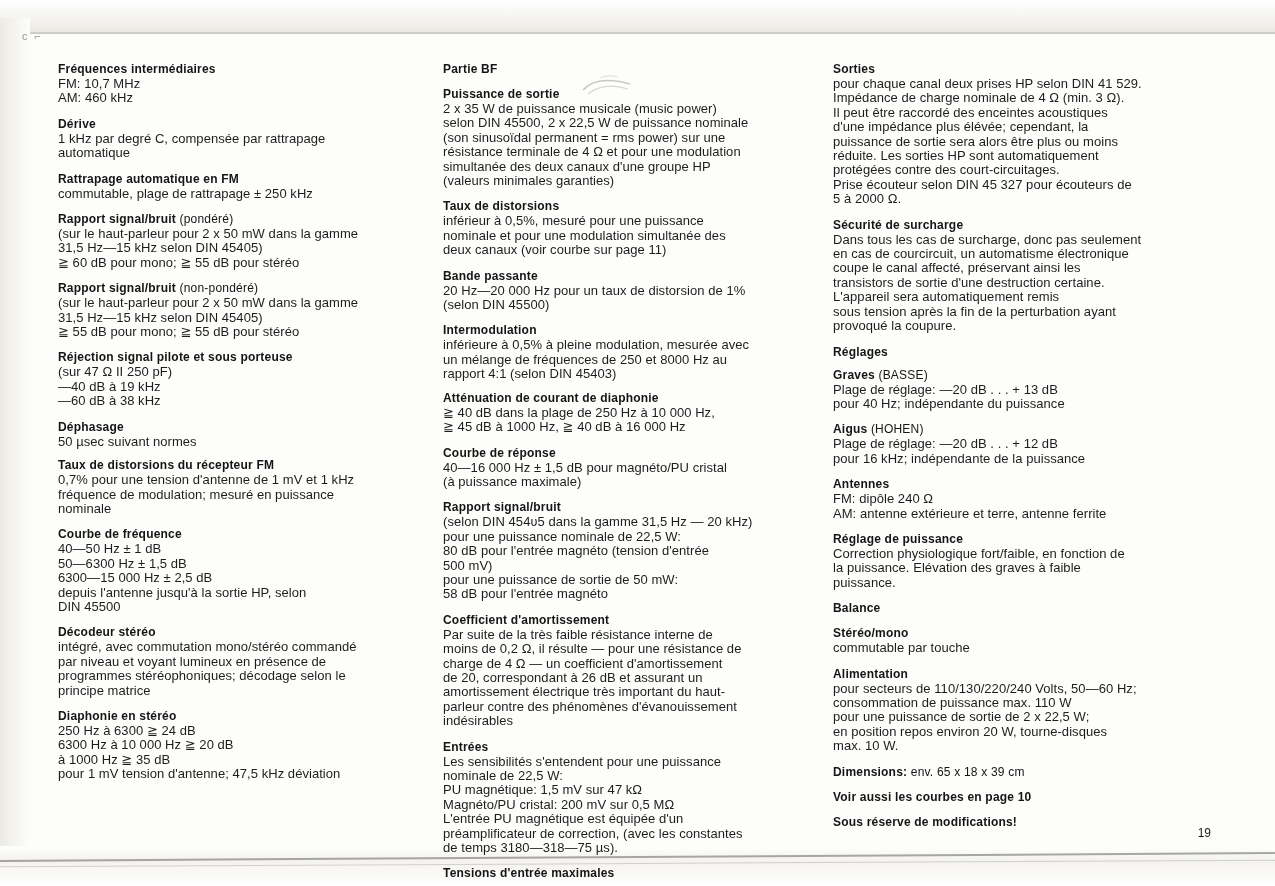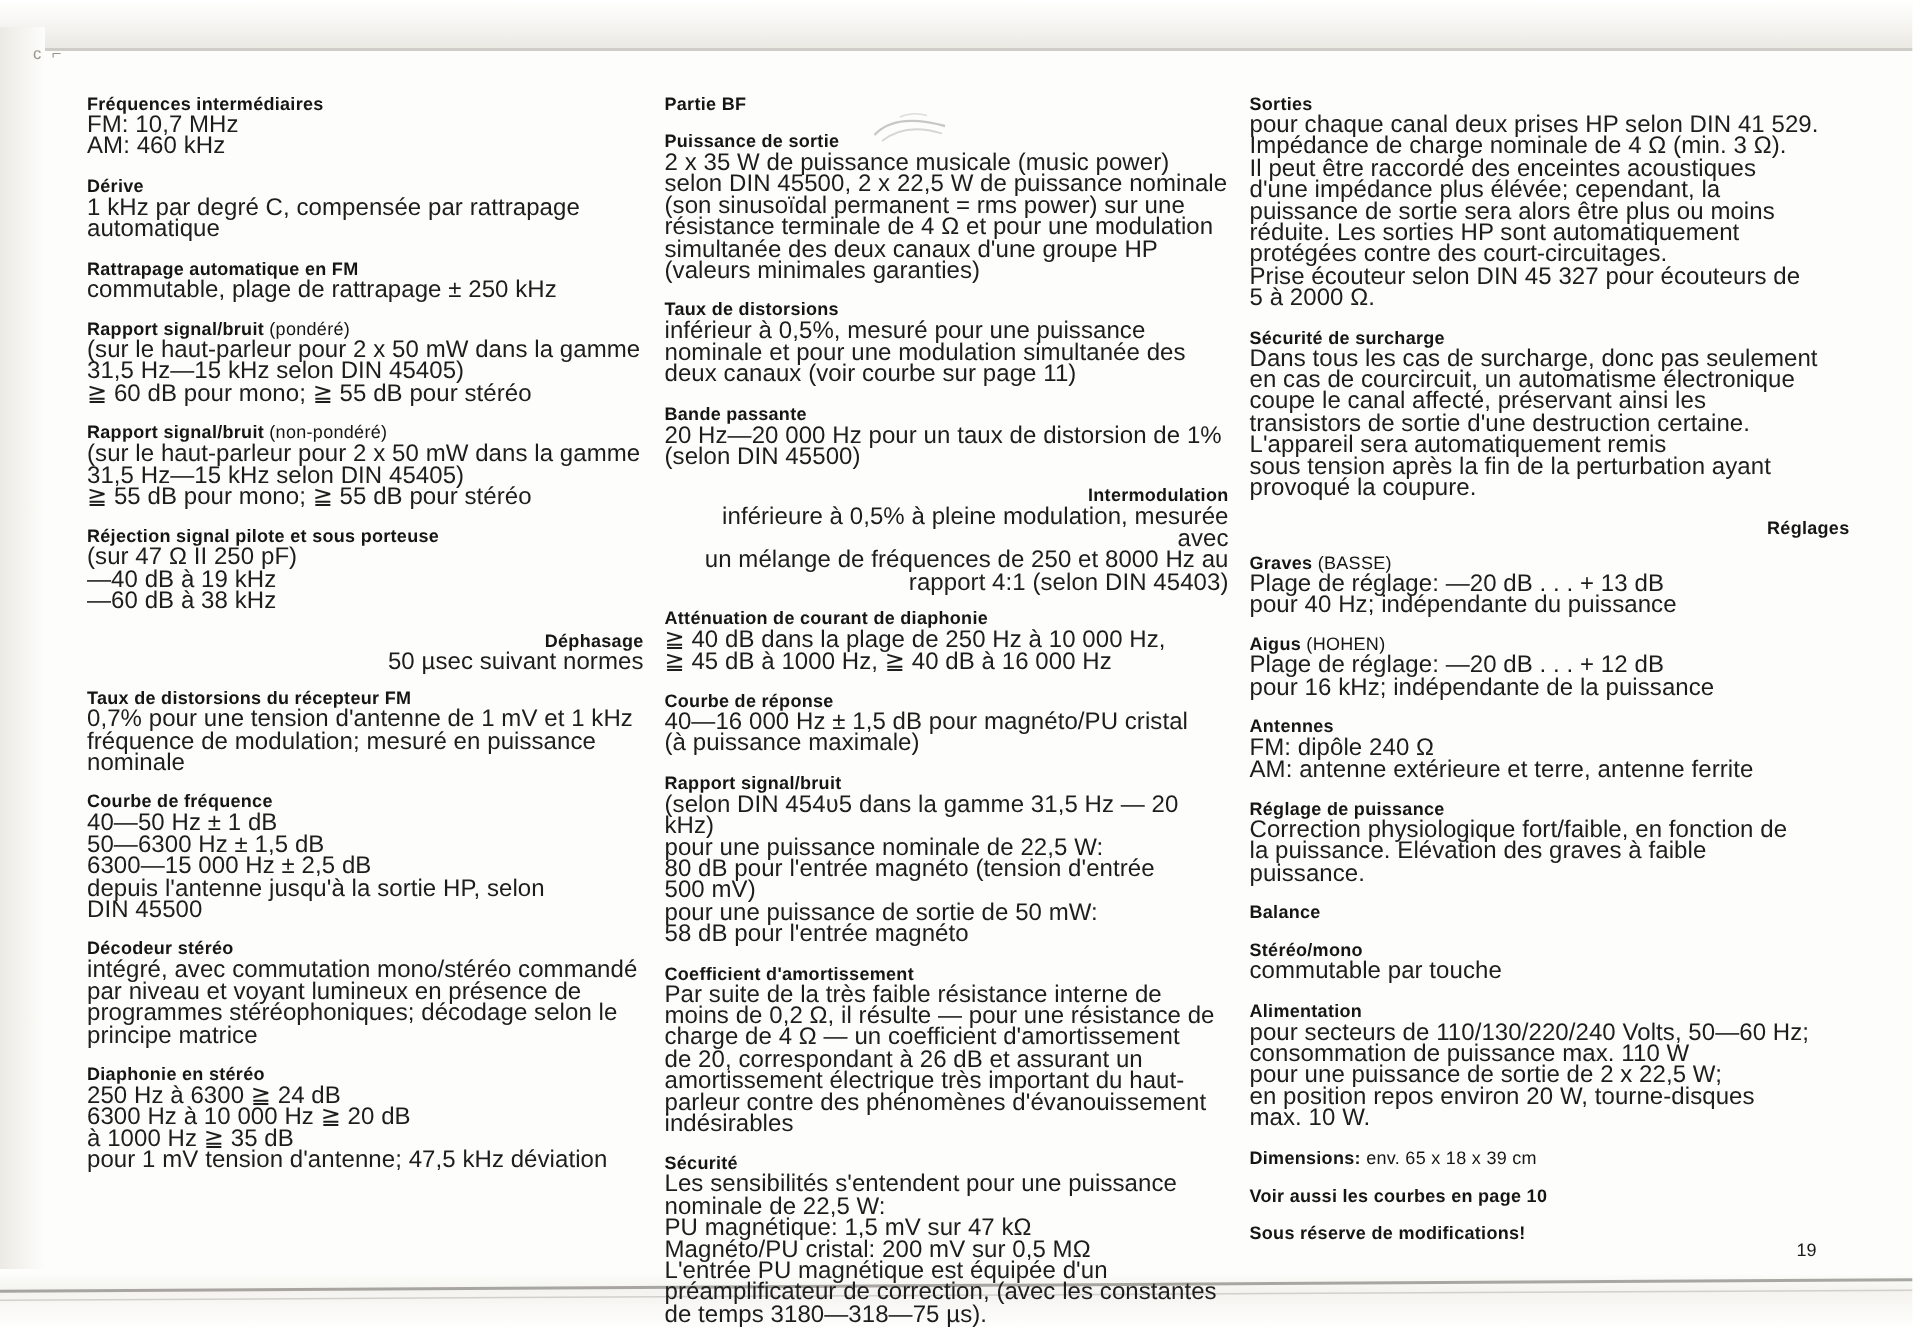--- a/index.html
+++ b/index.html
@@ -83,42 +83,42 @@
     gap: 0;
   }
   .col {
     box-sizing: border-box;
   }
   .col-1 { width: 385px; padding-right: 14px; }
   .col-2 { width: 390px; padding-right: 14px; }
   .col-3 { width: 400px; }
 
   .block { margin-bottom: 11px; }
-  .block.tight { margin-bottom: 9px; text-align: right; }
+  .block.tight { margin-bottom: 9px; }
 
   h3 {
     margin: 0 0 1px 0;
     font-size: 12px;
     font-weight: bold;
     letter-spacing: 0.2px;
     color: #151515;
   }
   h3 .reg {
     font-weight: normal;
   }
   p, .line {
     margin: 0;
     font-size: 12.6px;
     line-height: 14.4px;
     color: #1d1d1d;
     letter-spacing: 0.05px;
   }
   .body-text {
     margin: 0;
-    font-size: 16px;
+    font-size: 13px;
     line-height: 14.4px;
     white-space: pre-line;
   }
   .page-number {
     position: absolute;
     right: 64px;
     bottom: 46px;
     font-size: 12px;
     font-weight: normal;
     color: #1b1b1b;
@@ -274,21 +274,21 @@
         <h3><span>Coefficient d'amortissement</span></h3>
         <p class="body-text">Par suite de la très faible résistance interne de
 moins de 0,2 Ω, il résulte — pour une résistance de
 charge de 4 Ω — un coefficient d'amortissement
 de 20, correspondant à 26 dB et assurant un
 amortissement électrique très important du haut-
 parleur contre des phénomènes d'évanouissement
 indésirables</p>
       </div>
       <div class="block">
-        <h3><span>Sécurité</span></h3>
+        <h3><span>Entrées</span></h3>
         <p class="body-text">Les sensibilités s'entendent pour une puissance
 nominale de 22,5 W:
 PU magnétique: 1,5 mV sur 47 kΩ
 Magnéto/PU cristal: 200 mV sur 0,5 MΩ
 L'entrée PU magnétique est équipée d'un
 préamplificateur de correction, (avec les constantes
 de temps 3180—318—75 µs).</p>
       </div>
       <div class="block">
         <h3><span>Tensions d'entrée maximales</span></h3>

